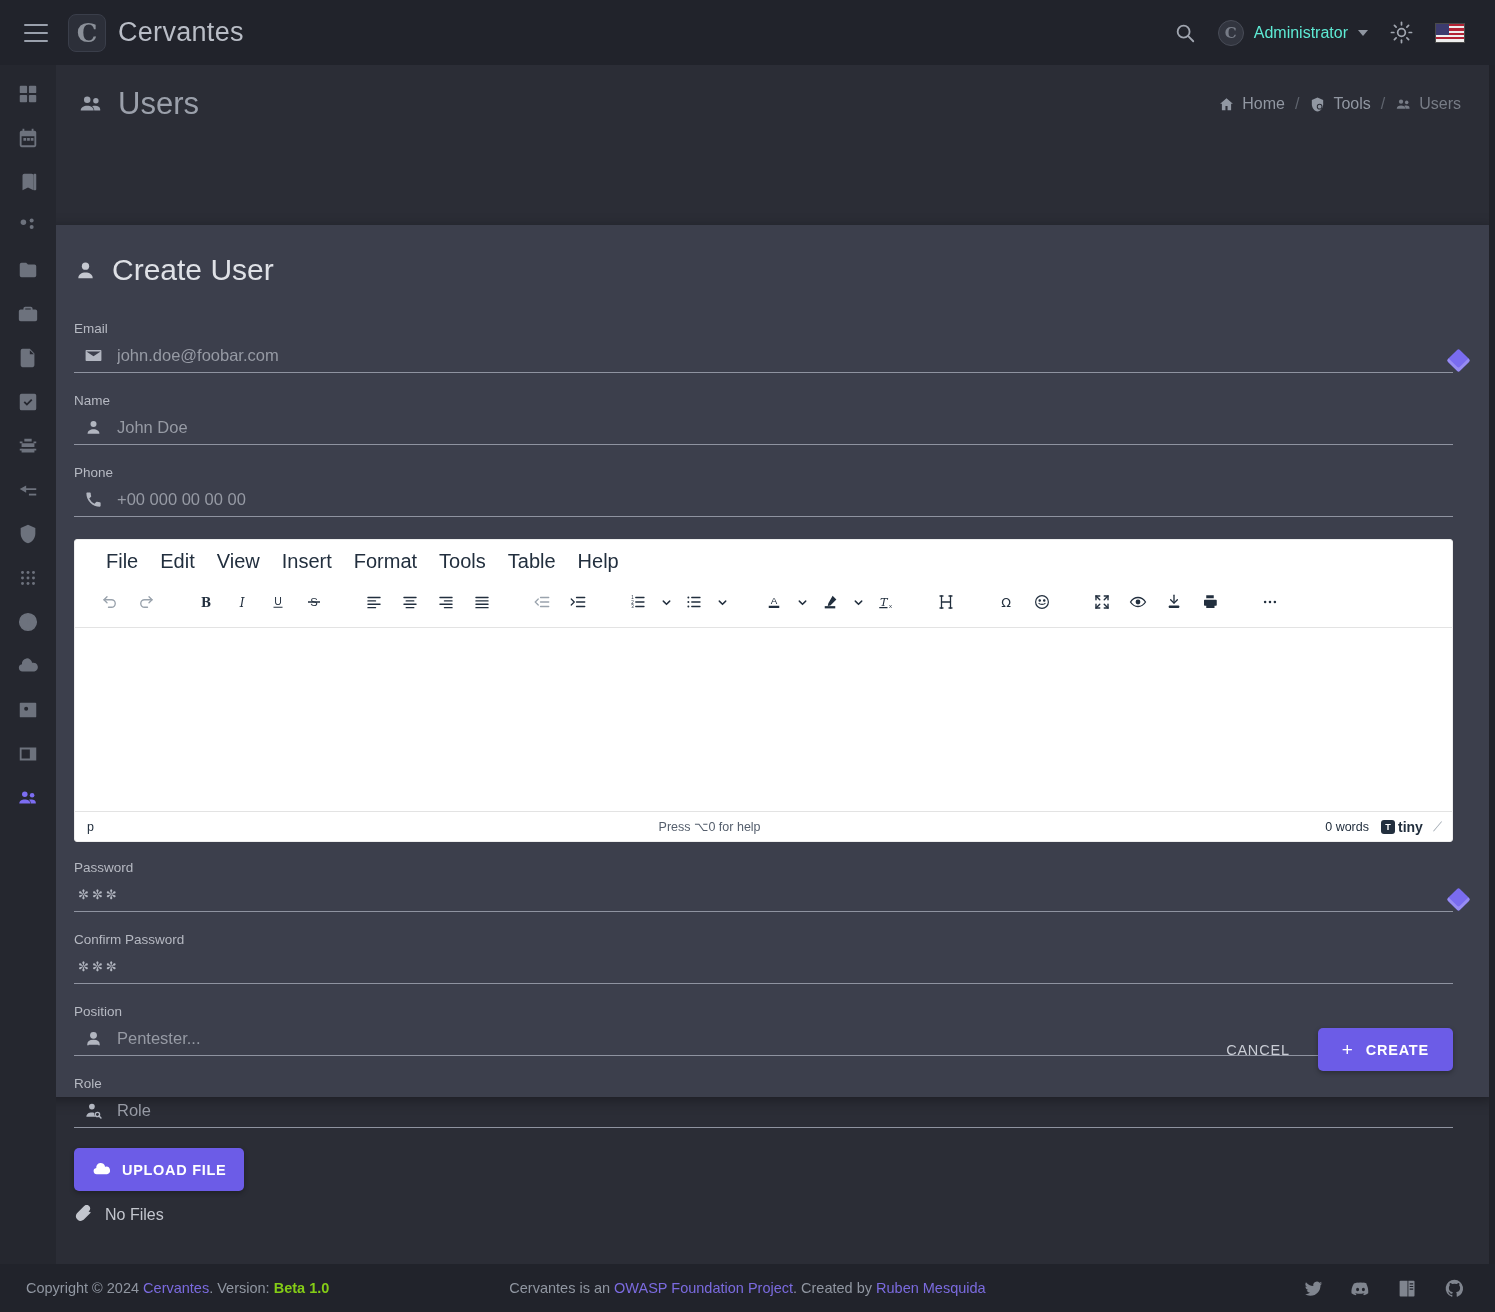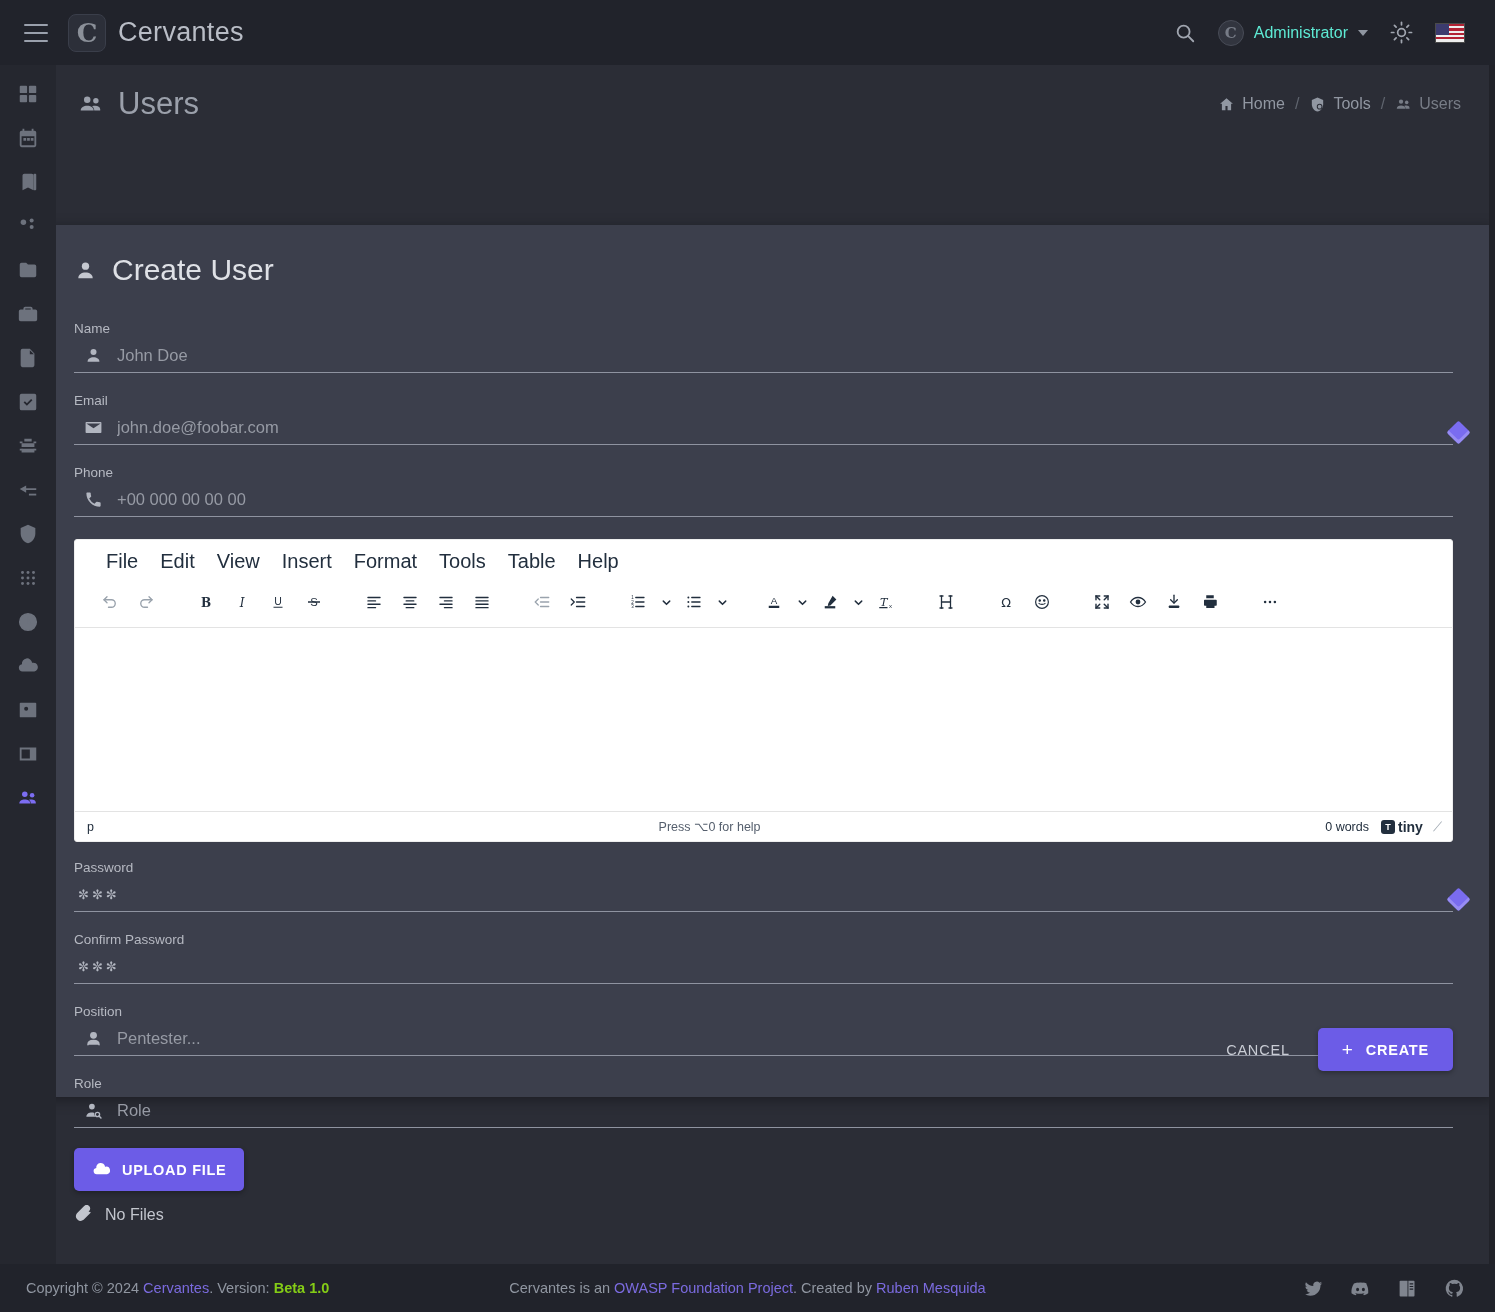--- a/index.html
+++ b/index.html
@@ -427,44 +427,44 @@
     <div class="card-title">
       <svg viewBox="0 0 24 24">
           <circle cx="12" cy="7.5" r="3.8"></circle>
           <path d="M4.5 20c0-3.8 3.4-5.8 7.5-5.8s7.5 2 7.5 5.8H4.5z"></path>
         </svg>
       <span>Create User</span>
     </div>
 
     
     <div class="field">
+      <label class="field-label">Email</label>
+      <div class="field-input-row">
+        <span class="field-icon">
+          <svg viewBox="0 0 24 24">
+              <path d="M3 5h18a1 1 0 011 1v12a1 1 0 01-1 1H3a1 1 0 01-1-1V6a1 1 0 011-1zm9 8l9-6H3l9 6z"></path>
+            </svg>
+        </span>
+        <input class="field-text" type="text" placeholder="john.doe@foobar.com" style="">
+      </div>
+      <div class="val-diamond"></div>
+    </div>
+
+    
+    <div class="field">
       <label class="field-label">Name</label>
       <div class="field-input-row">
         <span class="field-icon">
           <svg viewBox="0 0 24 24">
               <circle cx="12" cy="7.5" r="3.8"></circle>
               <path d="M4.5 20c0-3.8 3.4-5.8 7.5-5.8s7.5 2 7.5 5.8H4.5z"></path>
             </svg>
         </span>
         <input class="field-text" type="text" placeholder="John Doe" style="">
       </div>
-    </div>
-
-    
-    <div class="field">
-      <label class="field-label">Email</label>
-      <div class="field-input-row">
-        <span class="field-icon">
-          <svg viewBox="0 0 24 24">
-              <path d="M3 5h18a1 1 0 011 1v12a1 1 0 01-1 1H3a1 1 0 01-1-1V6a1 1 0 011-1zm9 8l9-6H3l9 6z"></path>
-            </svg>
-        </span>
-        <input class="field-text" type="text" placeholder="john.doe@foobar.com" style="">
-      </div>
-      <div class="val-diamond"></div>
     </div>
 
     
     <div class="field">
       <label class="field-label">Phone</label>
       <div class="field-input-row">
         <span class="field-icon">
           <svg viewBox="0 0 24 24">
               <path d="M6.6 10.8a15 15 0 006.6 6.6l2.2-2.2a1 1 0 011-.25c1.1.37 2.3.57 3.6.57a1 1 0 011 1V20a1 1 0 01-1 1C10.6 21 3 13.4 3 4a1 1 0 011-1h3.5a1 1 0 011 1c0 1.25.2 2.45.57 3.57a1 1 0 01-.25 1l-2.22 2.23z"></path>
             </svg>

